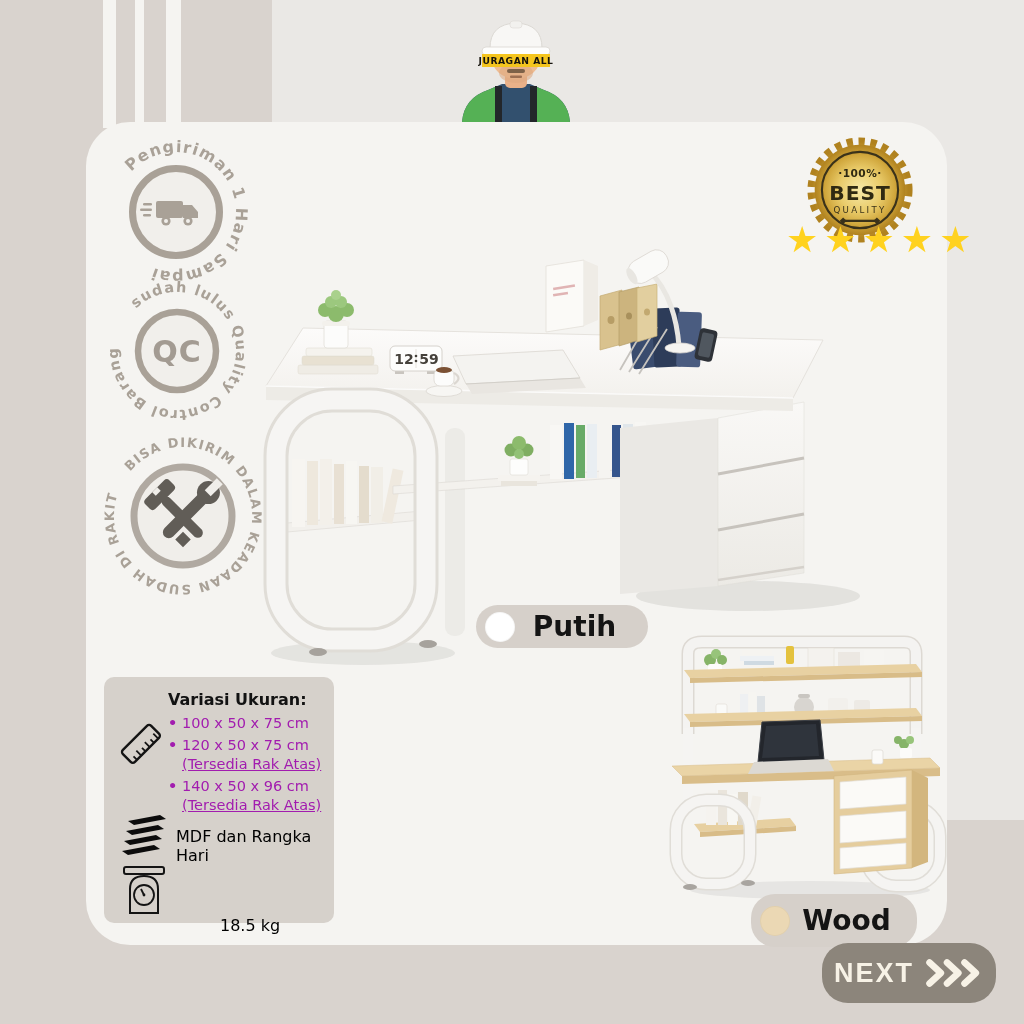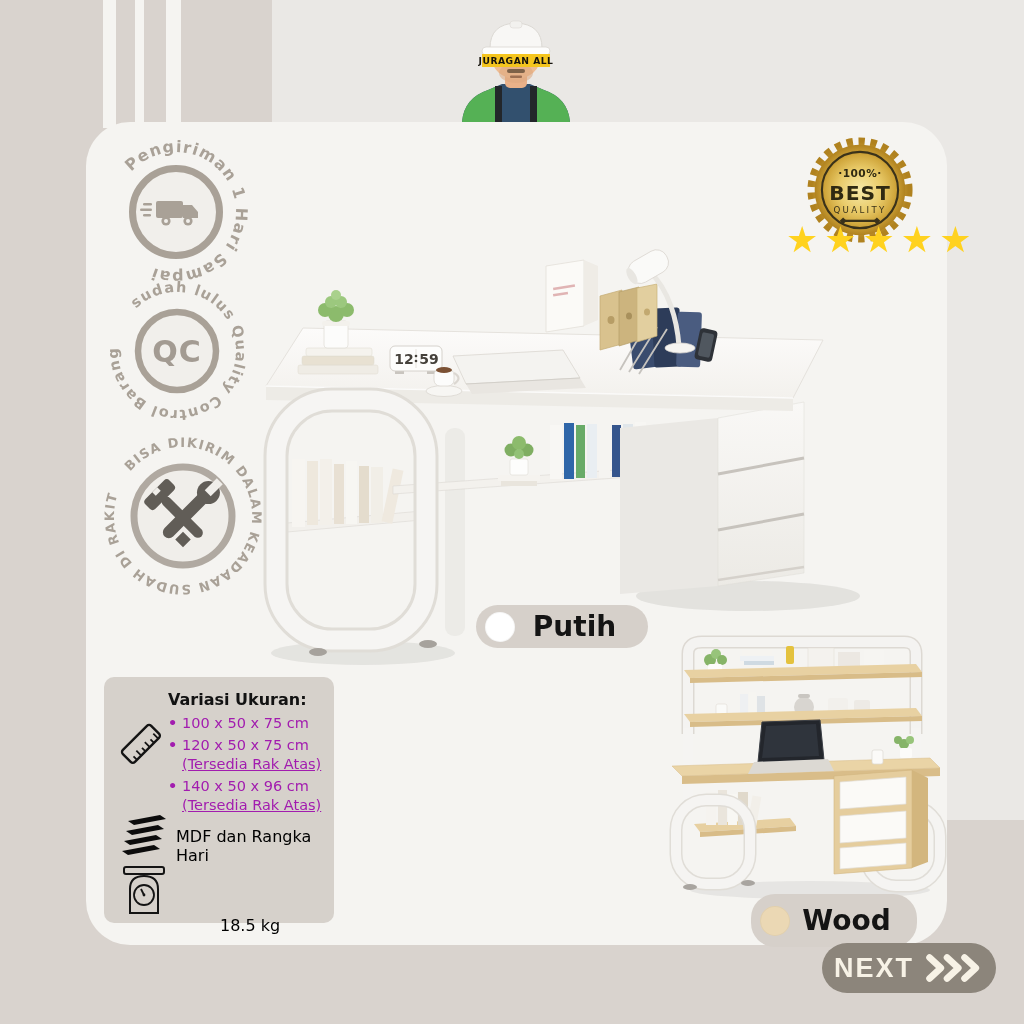--- a/index.html
+++ b/index.html
@@ -33,21 +33,21 @@
   #sizes-title{left:64px;top:13px;font-size:16px;font-weight:bold;color:#121212;}
   #size-list{left:64px;top:34px;width:160px;margin:0;padding:0;list-style:none;}
   #size-list li{font-size:14.5px;color:#a21caf;font-weight:500;line-height:19px;padding-left:14px;position:relative;margin-top:3px;}
   #size-list li::before{content:"•";position:absolute;left:0;top:0;font-weight:bold;}
   #size-list .note{display:block;text-decoration:underline;}
   #size-list .note:empty{display:none;}
   #layers-wrap{left:16px;top:136px;width:50px;height:44px;}
   #material-label{left:72px;top:150px;width:150px;}
   #scale-wrap{left:16px;top:188px;width:48px;height:50px;}
   #weight-label{left:116px;top:214px;margin-top:25px;}
-  #next-btn{left:822px;top:943px;width:174px;height:50px;background:#8c857b;border:none;border-radius:26px;
+  #next-btn{left:822px;top:943px;width:174px;height:60px;background:#8c857b;border:none;border-radius:26px;
             display:flex;align-items:center;justify-content:center;gap:10px;cursor:pointer;}
   #next-btn .next-label{color:#f7f2e6;font-size:27px;font-weight:bold;letter-spacing:2px;line-height:1;}
   svg text{font-family:"DejaVu Sans","Liberation Sans",sans-serif;}
 </style>
 </head>
 <body>
 
 <div>
 
   <div id="bg-right" class="abs"></div>

